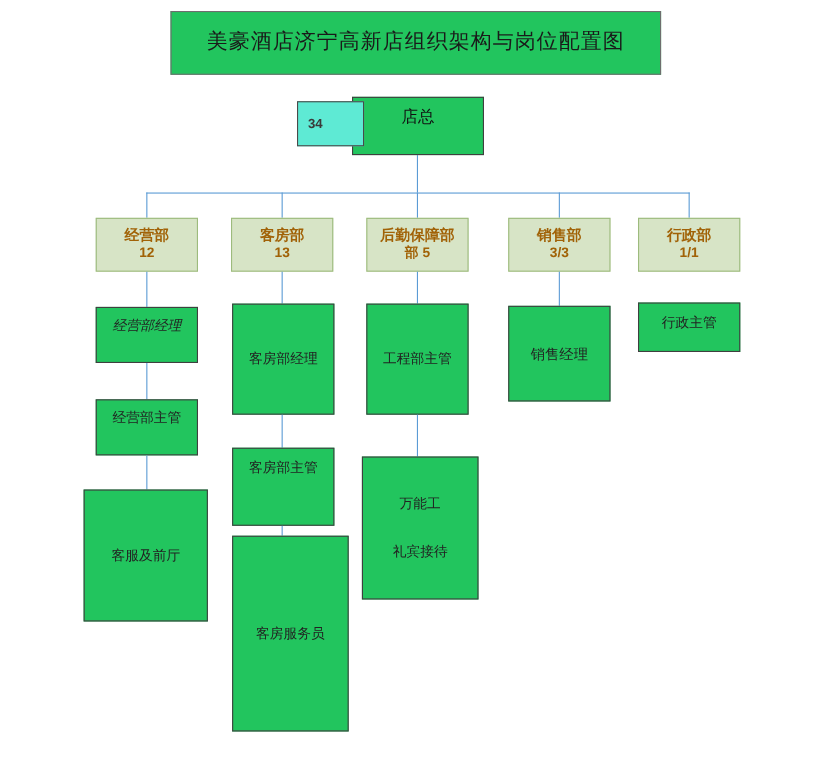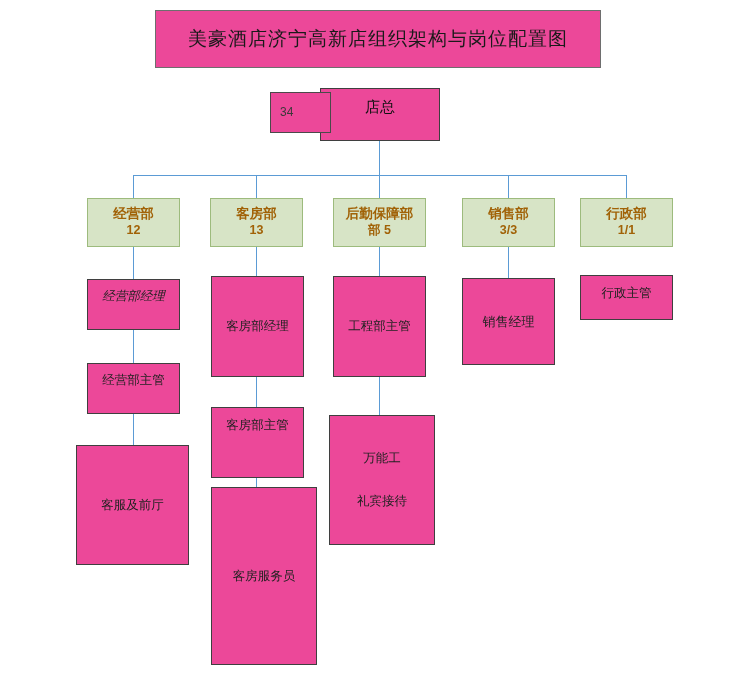--- a/index.html
+++ b/index.html
@@ -10,21 +10,21 @@
     position:relative;
     overflow:hidden;
     -webkit-font-smoothing:antialiased;
   }
   #canvas{position:absolute;left:0;top:0;width:740px;height:689px;}
 
   
   .box{
     position:absolute;
     box-sizing:border-box;
-    background:#ec4899;
+    background:#22c55e;
     border:1px solid #3f3f3f;
     color:#222222;
     display:flex;
     justify-content:center;
     text-align:center;
     line-height:1.35;
   }
   .box.center{align-items:center;}
   .box.top{align-items:flex-start;}
 
@@ -41,21 +41,22 @@
   
   #count-box{
     left:270px;top:92px;width:61px;height:41px;
     border:1px solid #4a4a4a;
     align-items:center;
     font-size:12px;
     color:#3a3a3a;
     justify-content:flex-start;
     padding-left:9px;
     z-index:3;
-    background:#ec4899;
+    background:#5eead4;
+    font-weight:bold;
   }
   #root-box{
     left:320px;top:88px;width:120px;height:53px;
     border:1px solid #3f3f3f;
     align-items:flex-start;
     padding-top:8px;
     font-size:15px;
     font-weight:normal;
     color:#111111;
     z-index:2;

